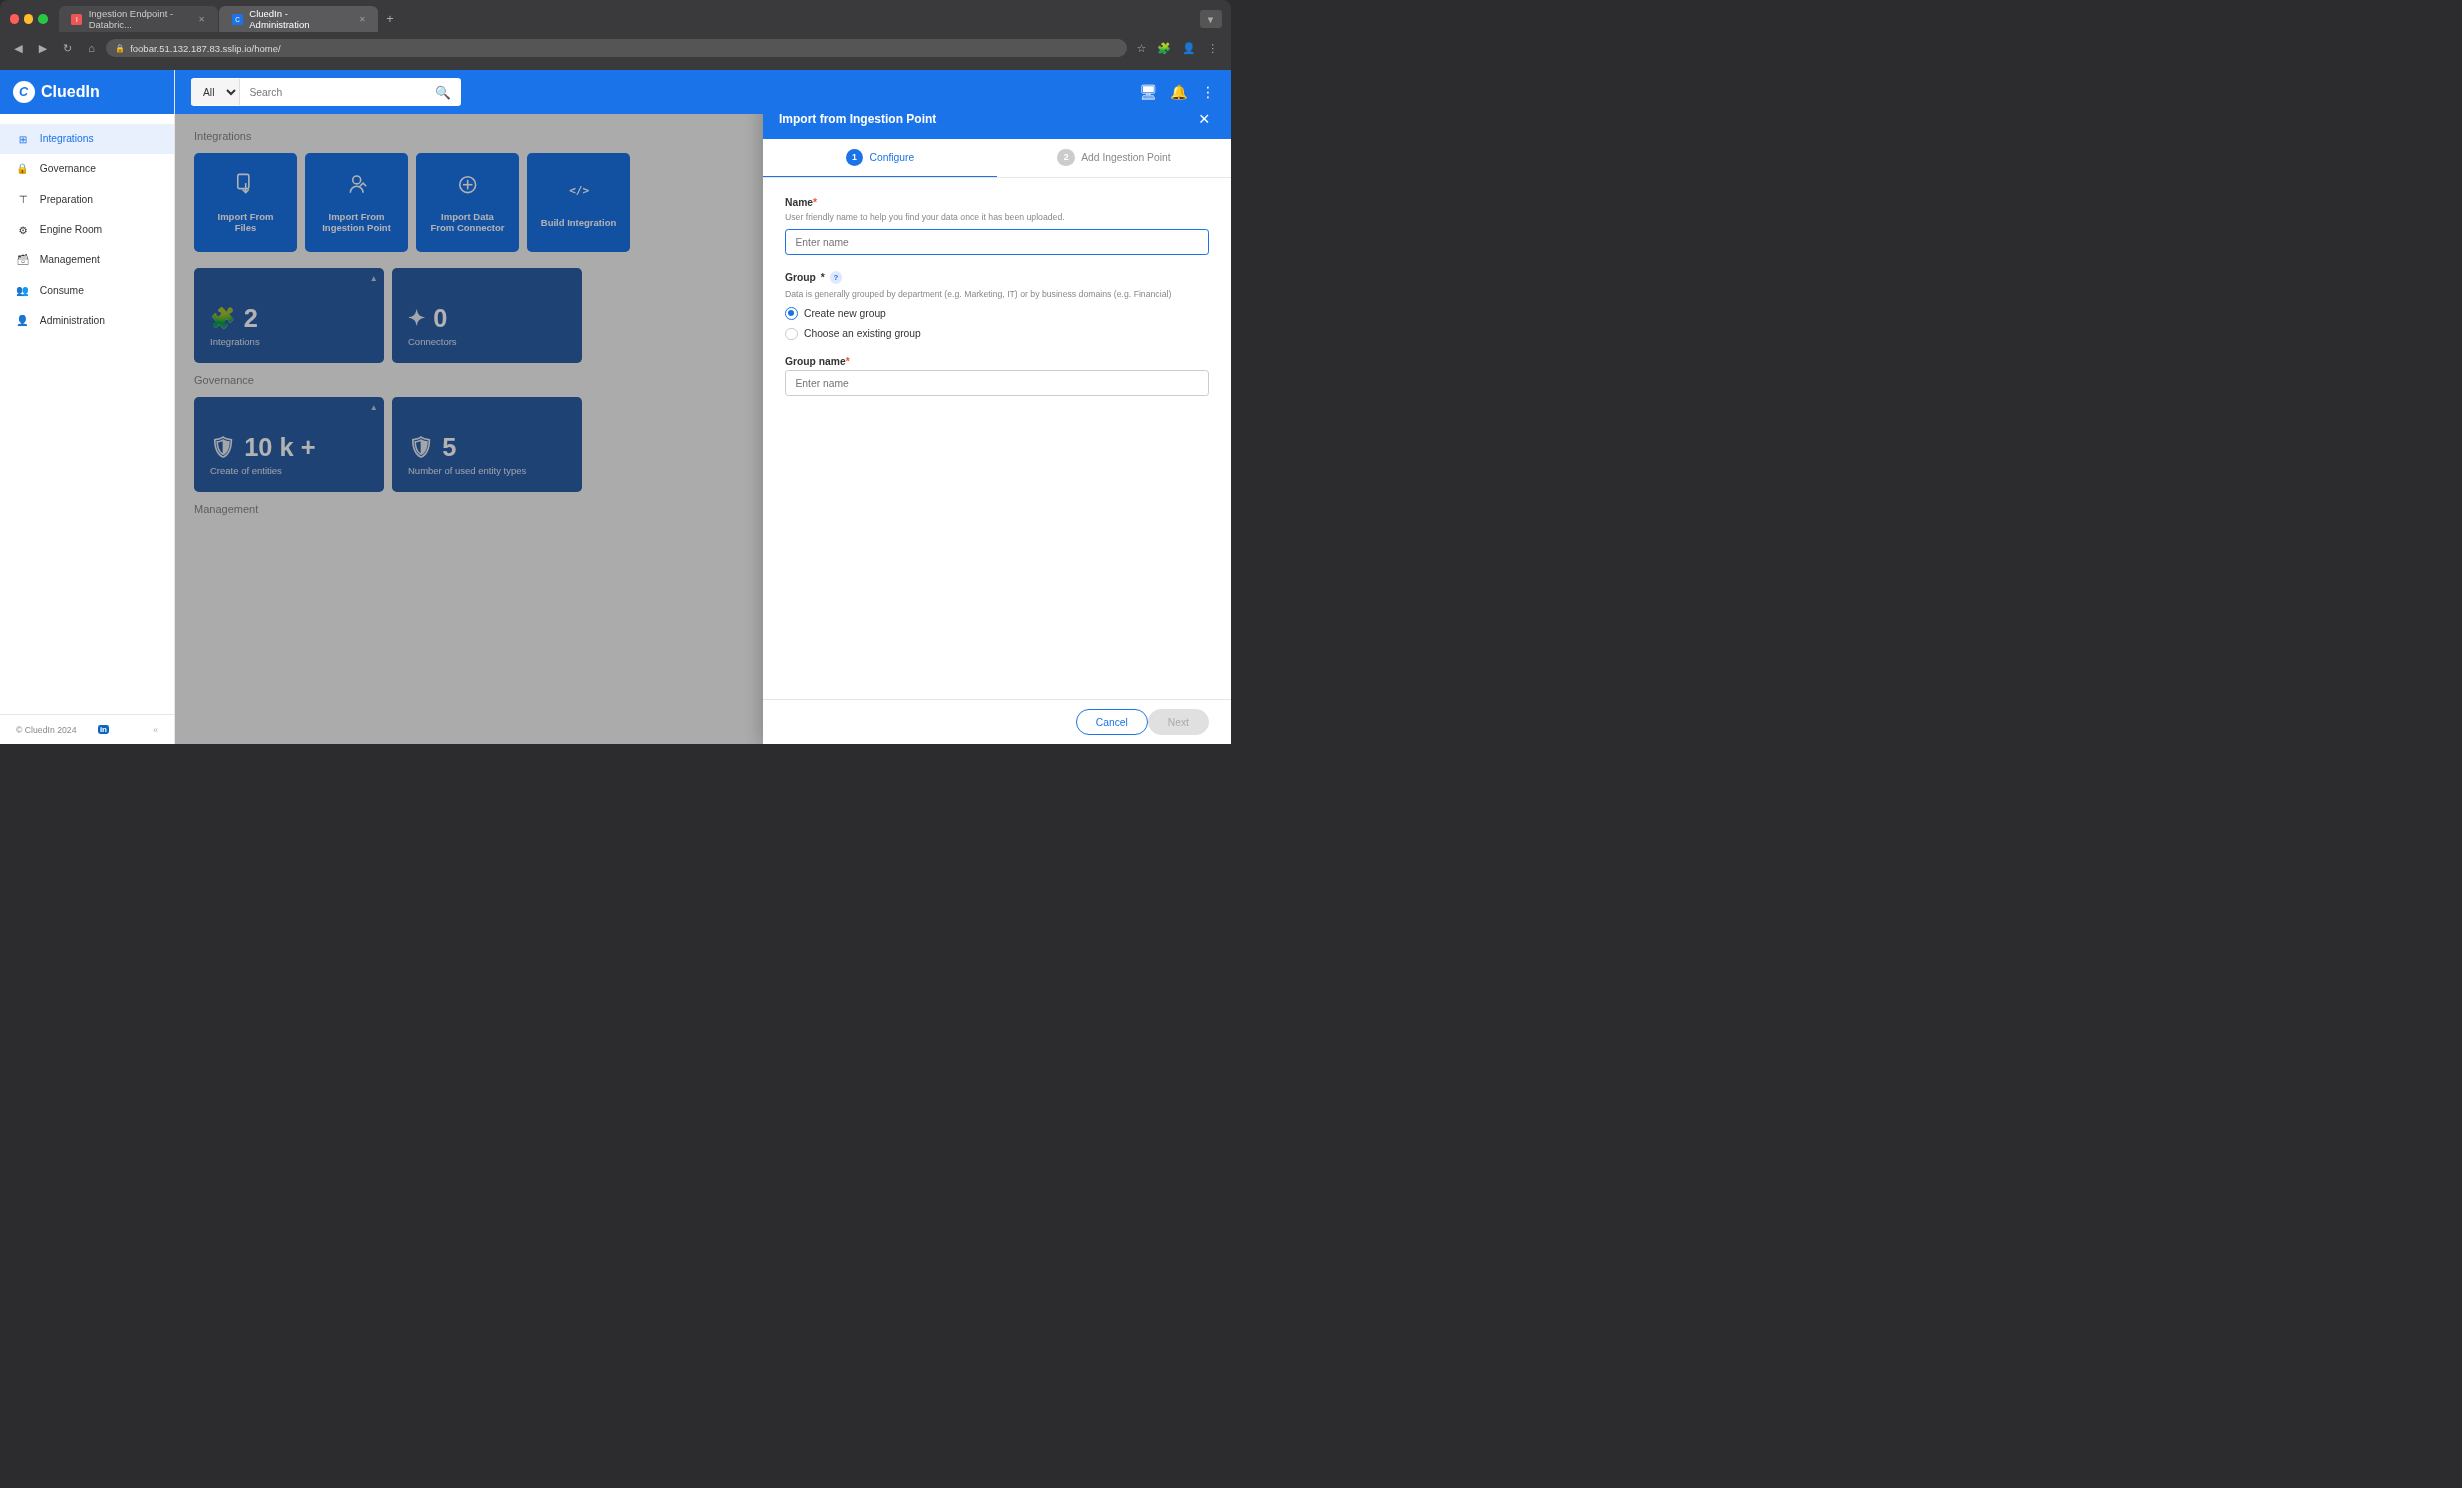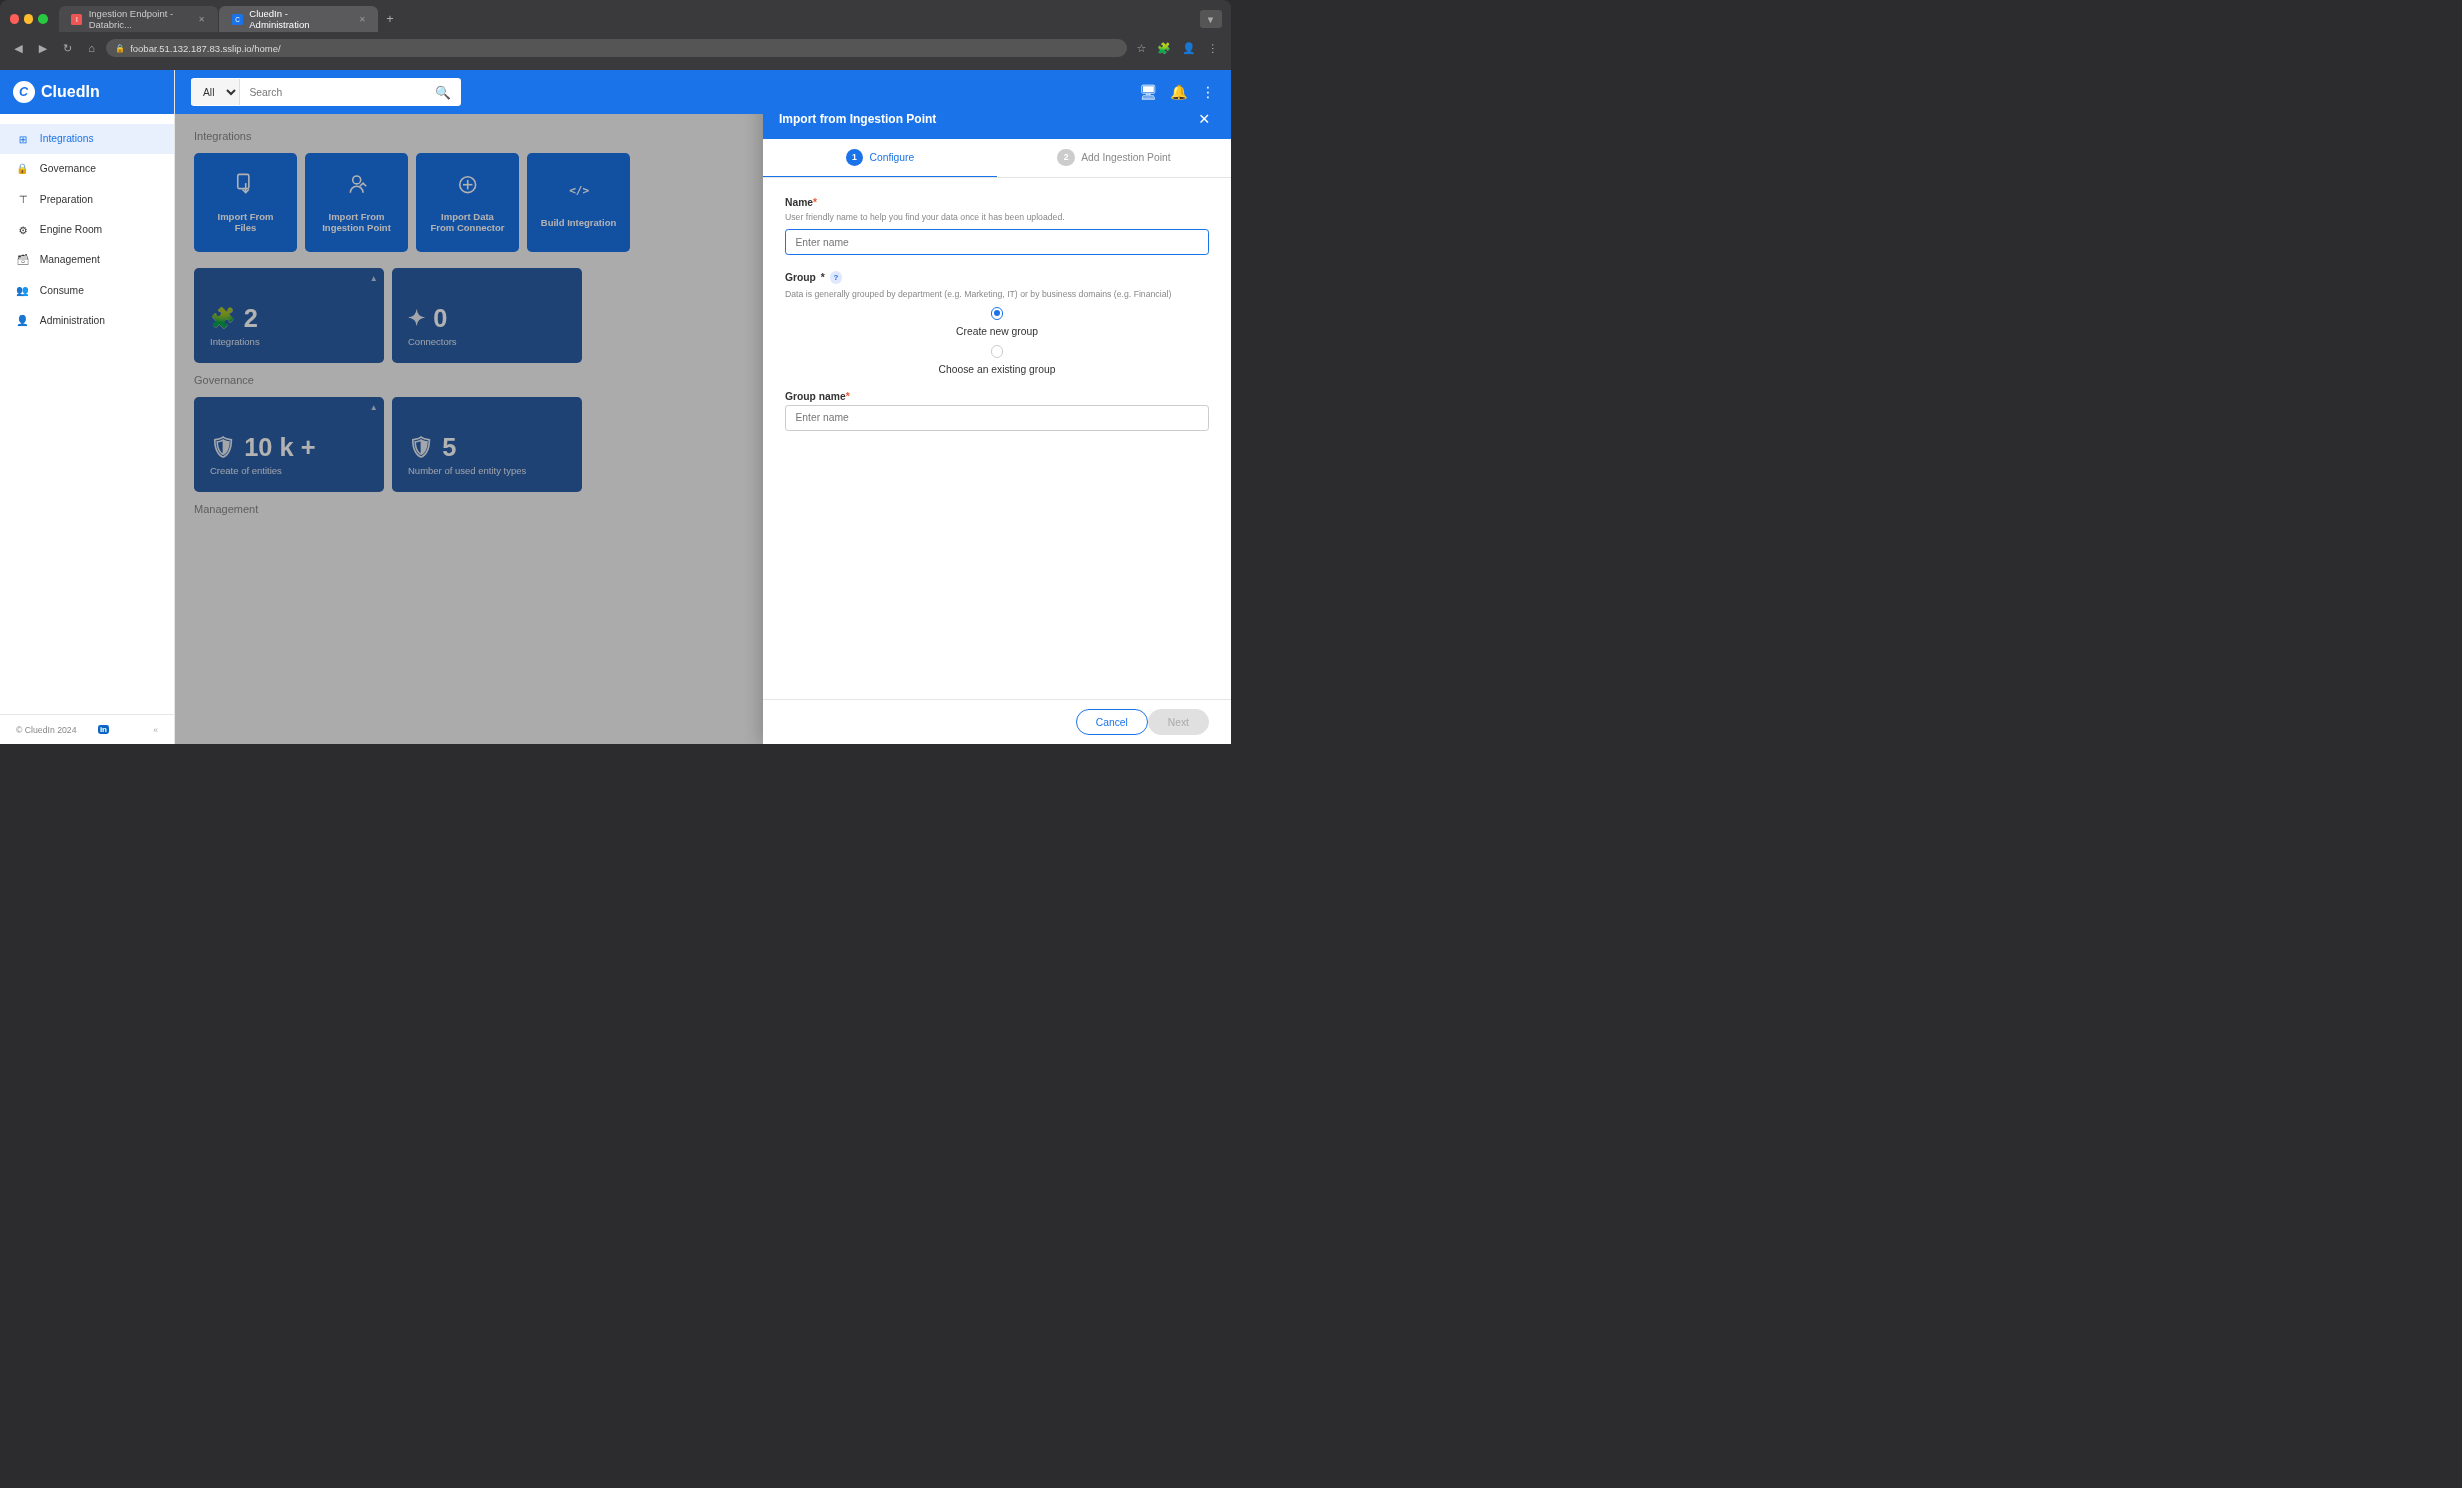--- a/index.html
+++ b/index.html
@@ -85,21 +85,21 @@
     .form-label .required { color: #e53; }
     .form-hint { font-size: 8.7px; color: #888; margin-bottom: 6.3px; line-height: 1.4; }
     .form-input { width: 100%; border: 1.2px solid #1a73e8; border-radius: 3.2px; padding: 6.3px 9.5px; font-size: 10.3px; outline: none; color: #333; }
     .form-input.plain { border-color: #ccc; }
     .form-group { margin-bottom: 16px; }
 
     .form-section-label { font-size: 10.3px; font-weight: 600; color: #333; margin-bottom: 4.8px; display: flex; align-items: center; gap: 4.8px; }
     .help-icon { width: 12.7px; height: 12.7px; border-radius: 50%; background: #e0e8ff; color: #1a73e8; font-size: 8px; display: flex; align-items: center; justify-content: center; cursor: pointer; font-weight: 700; }
 
     .radio-group { display: flex; flex-direction: column; gap: 8px; margin-bottom: 16px; }
-    .radio-option { display: flex; align-items: center; gap: 6.3px; cursor: pointer; font-size: 10.3px; color: #333; flex-direction: column; }
+    .radio-option { display: flex; align-items: center; gap: 6.3px; cursor: pointer; font-size: 10.3px; color: #333; }
     .radio-circle { width: 12.7px; height: 12.7px; border-radius: 50%; border: 1.6px solid #1a73e8; display: flex; align-items: center; justify-content: center; flex-shrink: 0; }
     .radio-circle.checked::after { content: ''; width: 6.3px; height: 6.3px; border-radius: 50%; background: #1a73e8; }
     .radio-circle.unchecked { border-color: #ccc; }
 
     
     .panel-footer { padding: 9px 22px; border-top: 0.8px solid #e5e5e5; display: flex; justify-content: flex-end; flex-shrink: 0; }
     .btn { padding: 6.3px 19px; border-radius: 16px; font-size: 10.3px; cursor: pointer; font-weight: 500; border: 1.2px solid; }
     .btn-cancel { background: white; border-color: #1a73e8; color: #1a73e8; }
     .btn-next { background: #e0e0e0; border-color: #e0e0e0; color: #aaa; cursor: not-allowed; }
 

